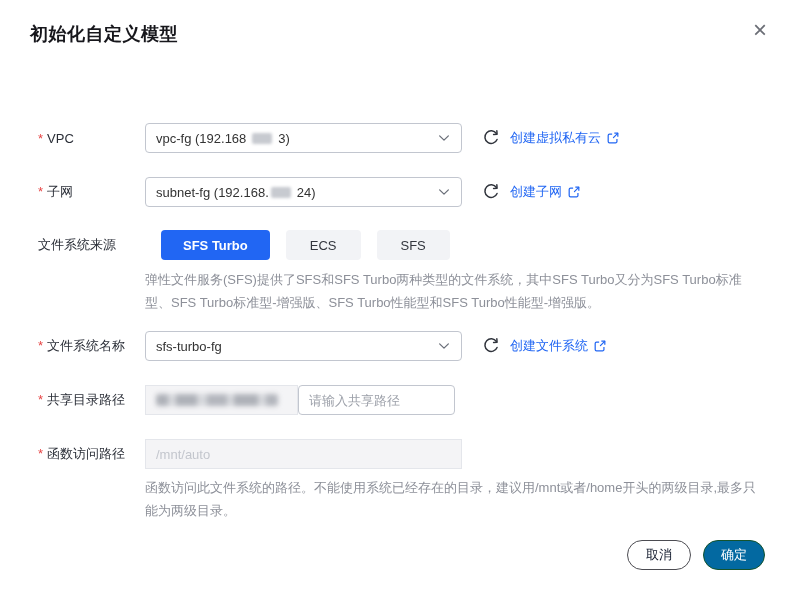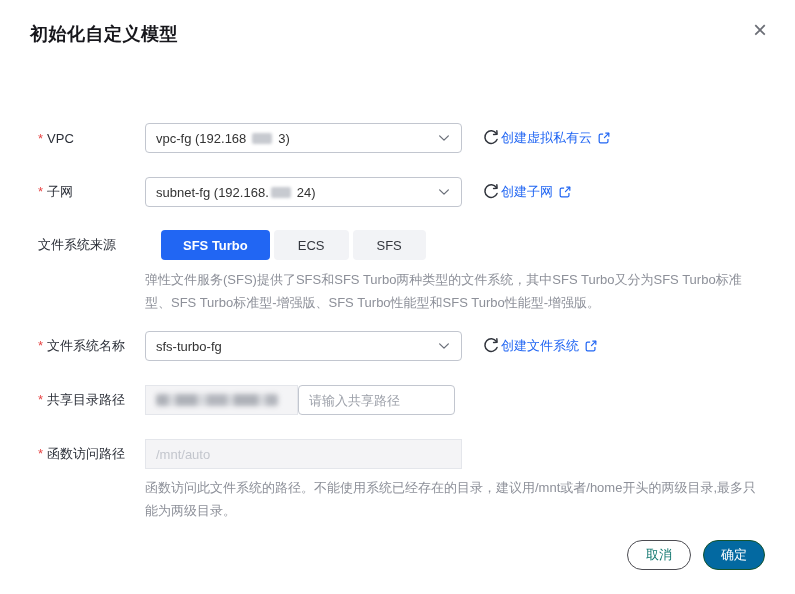--- a/index.html
+++ b/index.html
@@ -39,24 +39,24 @@
   .redact {
     display:inline-block; width:20px; height:11px; margin:0 6px;
     background:#c7cad0; border-radius:2px; filter:blur(1.6px);
     vertical-align:-1px;
   }
   .refresh-btn {
     margin-left:19px; width:20px; height:20px; background:none; border:none;
     cursor:pointer; display:flex; align-items:center; justify-content:center; flex:none;
   }
   .link {
-    font-size:13px; color:#2166f3; text-decoration:none;
+    margin-left:9px; font-size:13px; color:#2166f3; text-decoration:none;
     display:flex; align-items:center; gap:5px; cursor:pointer; flex:none;
   }
-  .tabs { display:flex; gap:4px;padding-left:16px; }
+  .tabs { display:flex; gap:16px;padding-left:16px; }
   .tab {
     height:30px; display:flex; align-items:center; justify-content:center;
     padding:0 24px; font-size:13px; border-radius:4px;
     background:#f2f3f6; color:#33363e; cursor:pointer; white-space:nowrap;
   }
   .tab.active { background:#2166f3; color:#fff; font-weight:700; padding:0 22px; }
   .desc {
     position:absolute; left:145px; width:612px; font-size:13px;
     color:#8d9099; line-height:23px;
   }
@@ -75,21 +75,21 @@
     width:122px; height:12px; border-radius:3px; filter:blur(2.6px);
     background:linear-gradient(90deg,#aeb1b8 0 10%,#d6d8dc 10% 16%,#aeb1b8 16% 34%,
       #d6d8dc 34% 42%,#b3b6bd 42% 58%,#d6d8dc 58% 64%,#aeb1b8 64% 84%,#d6d8dc 84% 90%,#b3b6bd 90% 100%);
   }
   .share-input { width:157px; }
   .footer { position:absolute; top:540px; right:30px; display:flex; gap:12px; }
   .pill {
     height:30px; border-radius:15px; font-size:13px; cursor:pointer;
     display:flex; align-items:center; justify-content:center;
   }
-  .cancel-btn { width:64px; background:#fff; border:1px solid #4c4c52; color:#0f766e; }
+  .cancel-btn { width:64px; background:#fff; border:1px solid #4c4c52; color:#0f172a; }
   .ok-btn { width:62px; background:#0369a1; border:1px solid #14532d; color:#fff; }
   svg { display:block; }
 </style>
 </head>
 <body>
 
 <div class="dialog">
 
   <div class="title">初始化自定义模型</div>
   <button class="close-btn">×</button>

